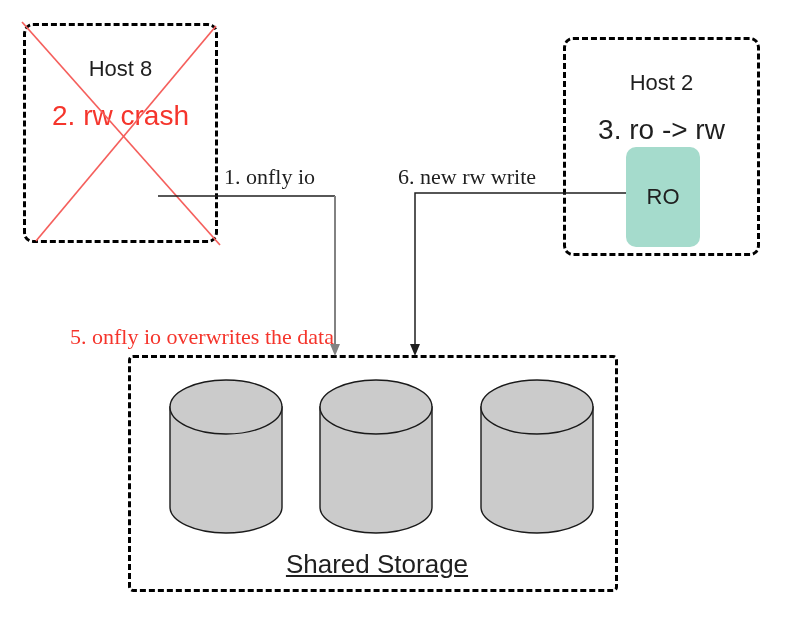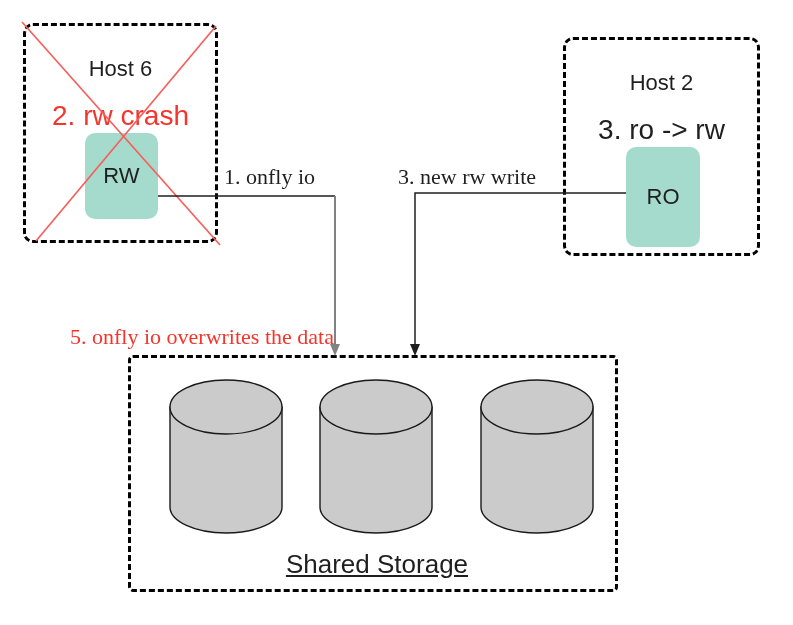--- a/index.html
+++ b/index.html
@@ -88,25 +88,22 @@
   .arrow-line-gray{stroke:var(--arrow-gray);stroke-width:2;fill:none;}
   .head-gray{fill:var(--arrow-gray);}
   .head-dark{fill:var(--arrow-dark);}
 </style>
 </head>
 <body>
 
 <div id="canvas">
 
   <div id="host1" class="dashed-box host-box">
-    <div class="box-title">Host 6</div>
+    <div class="box-title">Host 8</div>
     <div class="sub-label crash-label">2. rw crash</div>
-    <div id="rw-node" class="node">
-      <span>RW</span>
-    </div>
   </div>
 
   <div id="host2" class="dashed-box host-box">
     <div class="box-title">Host 2</div>
     <div class="sub-label">3. ro -&gt; rw</div>
     <div id="ro-node" class="node">
       <span>RO</span>
     </div>
   </div>
 
@@ -136,16 +133,16 @@
 
     <line class="arrow-line-dark" x1="158" y1="196" x2="335" y2="196"></line>
     <line class="arrow-line-gray" x1="335" y1="196" x2="335" y2="345"></line>
     <polygon class="head-gray" points="330,344 340,344 335,356"></polygon>
 
     <polyline class="arrow-line-dark" points="626,193 415,193 415,345"></polyline>
     <polygon class="head-dark" points="410,344 420,344 415,356"></polygon>
   </svg>
 
   <div id="label-arrow1" class="float-label">1. onfly io</div>
-  <div id="label-arrow2" class="float-label">3. new rw write</div>
+  <div id="label-arrow2" class="float-label">6. new rw write</div>
   <div id="label-warning" class="float-label">5. onfly io overwrites the data</div>
 
 </div>
 
 </body></html>

